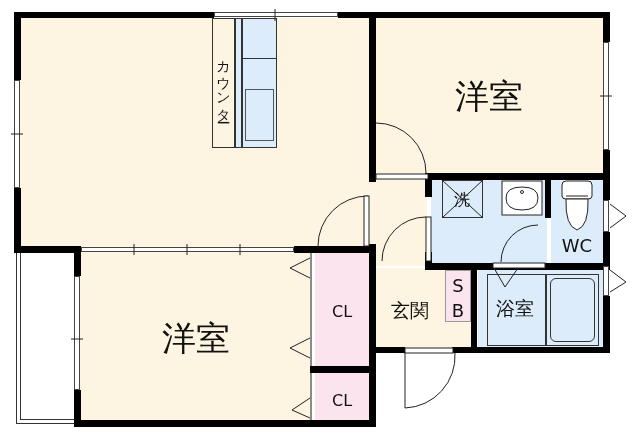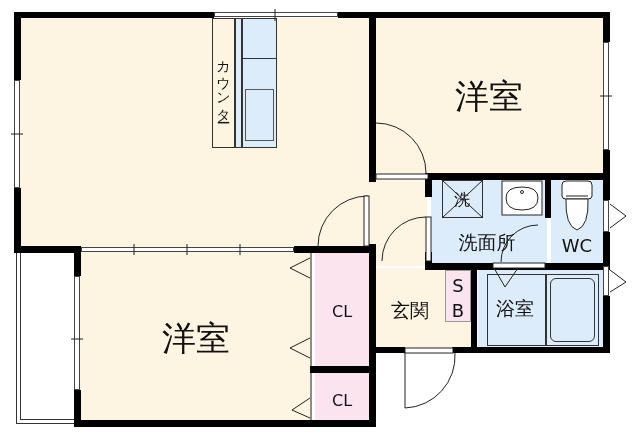--- a/index.html
+++ b/index.html
@@ -134,16 +134,15 @@
     </g>
   </svg>
 
   <div class="label" style="left:489px;top:97px;font-size:34px;">洋室</div>
   <div class="label" style="left:196px;top:339px;font-size:34px;">洋室</div>
   <div class="label" style="left:342px;top:311px;font-size:16px;">CL</div>
   <div class="label" style="left:342px;top:400px;font-size:16px;">CL</div>
   <div class="label" style="left:410px;top:311px;font-size:19px;">玄関</div>
   <div class="label" style="left:458px;top:285px;font-size:18px;">S</div>
   <div class="label" style="left:458px;top:310px;font-size:18px;">B</div>
-  <div class="label" style="left:487px;top:243px;font-size:19px;">洗面所</div>
   <div class="label" style="left:577px;top:245px;font-size:18px;">WC</div>
   <div class="label" style="left:515px;top:309px;font-size:19px;text-align:right;">浴室</div>
 </div>
 
 </body></html>

